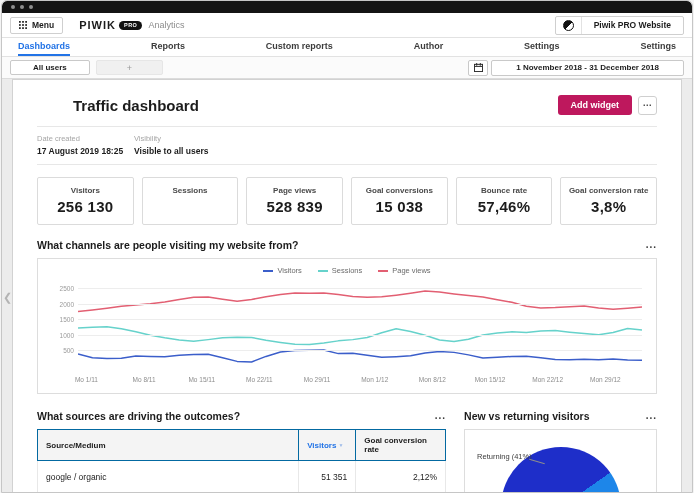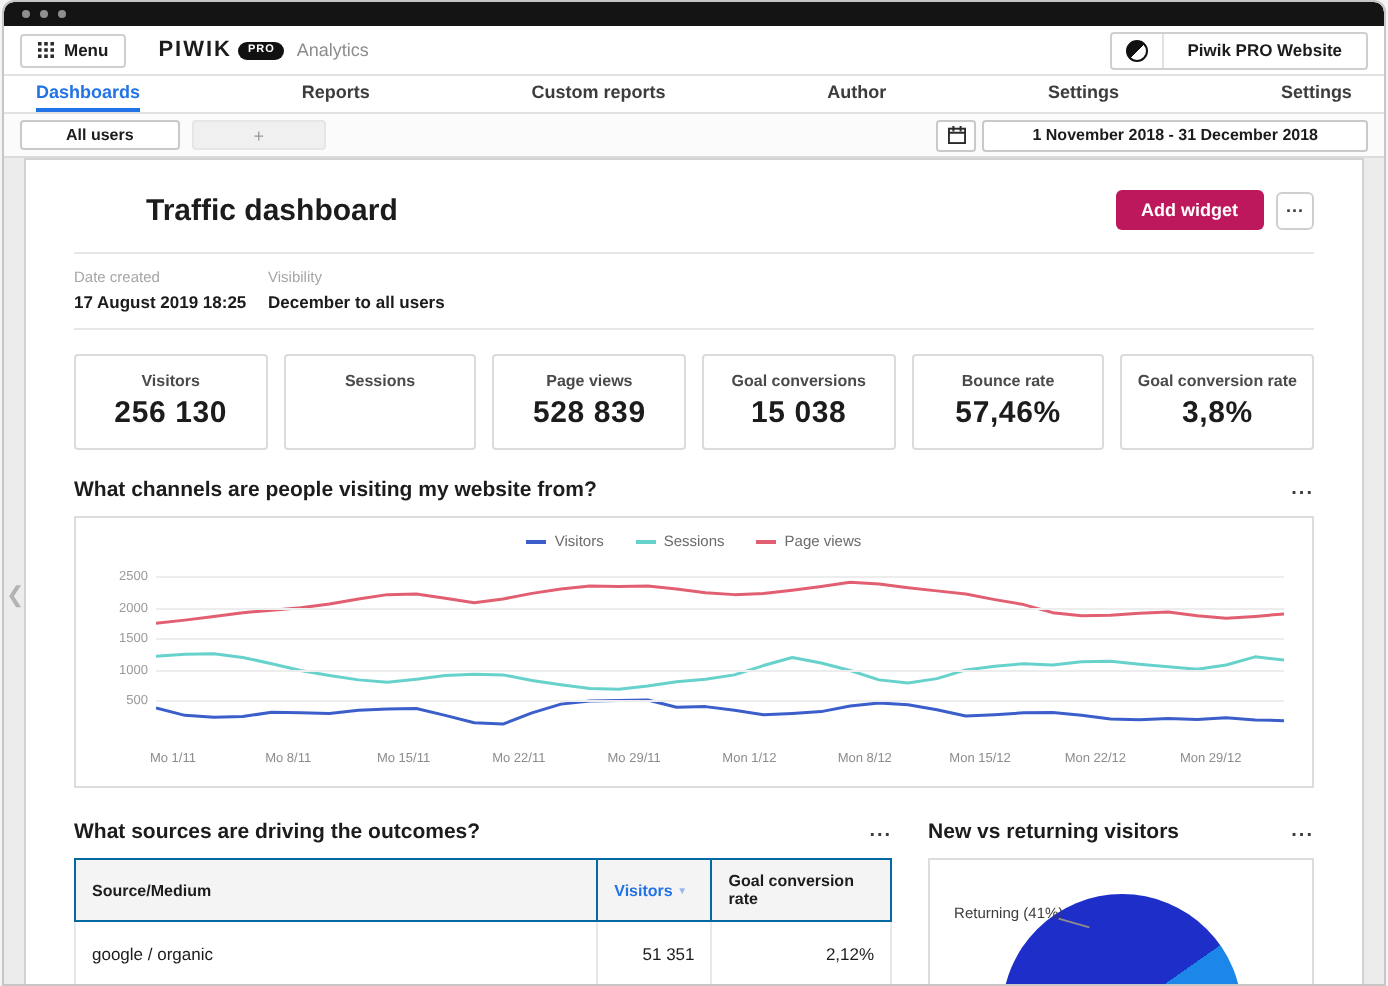--- a/index.html
+++ b/index.html
@@ -175,21 +175,21 @@
         <div class="more-btn">...</div>
       </div>
 
       <div class="meta-row">
         <div class="meta-col">
           <div class="meta-label">Date created</div>
           <div class="meta-value">17 August 2019 18:25</div>
         </div>
         <div class="meta-col">
           <div class="meta-label">Visibility</div>
-          <div class="meta-value">December to all users</div>
+          <div class="meta-value">Visible to all users</div>
         </div>
       </div>
 
       <div class="kpi-row">
         <div class="kpi">
           <div class="kpi-label">Visitors</div>
           <div class="kpi-value">256 130</div>
         </div>
         <div class="kpi">
           <div class="kpi-label">Sessions</div>

